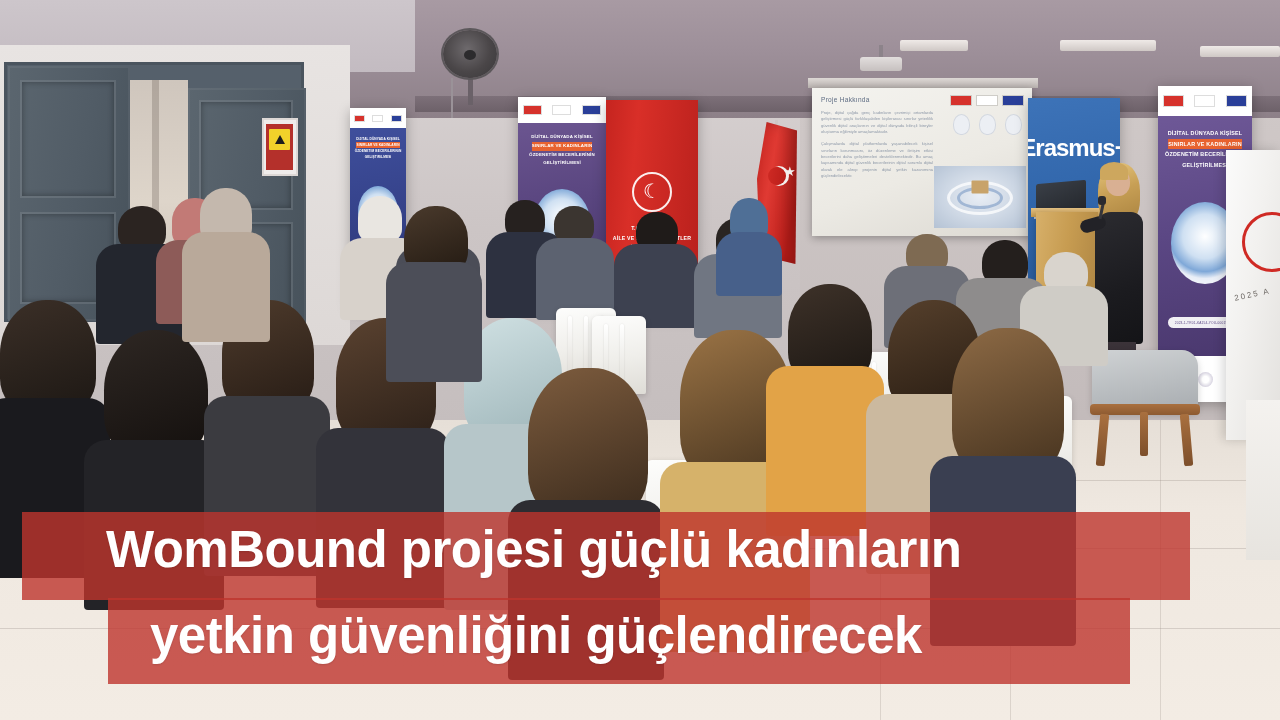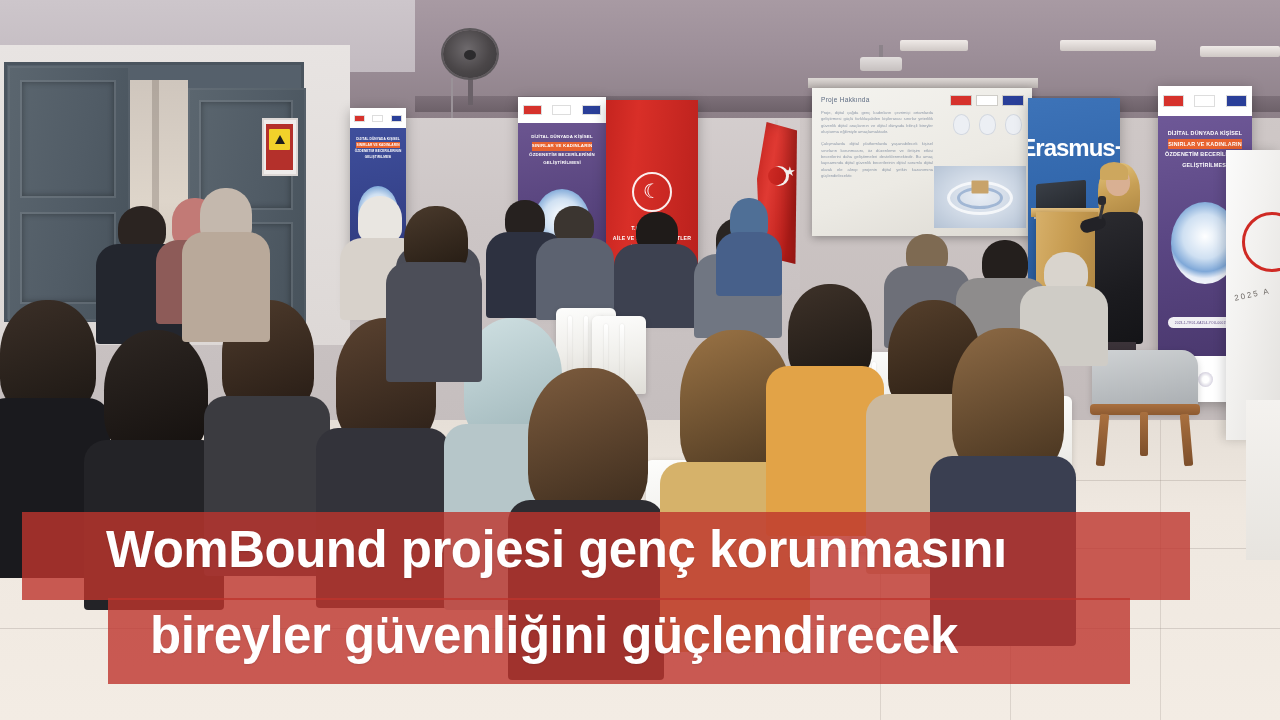--- a/index.html
+++ b/index.html
@@ -735,17 +735,17 @@
       <div class="p-body" style="left:182px;top:232px;width:88px;height:110px;background:#b9a99a;"></div>
     </div>
 
     <div style="position:absolute;left:1246px;top:400px;width:34px;height:160px;background:linear-gradient(180deg,#f4f2ef,#e7e4df);"></div>
 
   </div>
 
   <div class="caption">
     <div class="cap-bar" style="left:22px;top:512px;width:1168px;height:88px;"></div>
     <div class="cap-bar" style="left:108px;top:598px;width:1022px;height:86px;"></div>
-    <div class="cap-line" style="left:106px;top:524px;">WomBound projesi genç korunmasını</div>
-    <div class="cap-line" style="left:150px;top:610px;">bireyler güvenliğini güçlendirecek</div>
+    <div class="cap-line" style="left:106px;top:524px;">WomBound projesi güçlü kadınların</div>
+    <div class="cap-line" style="left:150px;top:610px;">yetkin güvenliğini güçlendirecek</div>
   </div>
 
 </div>
 
 </body></html>

